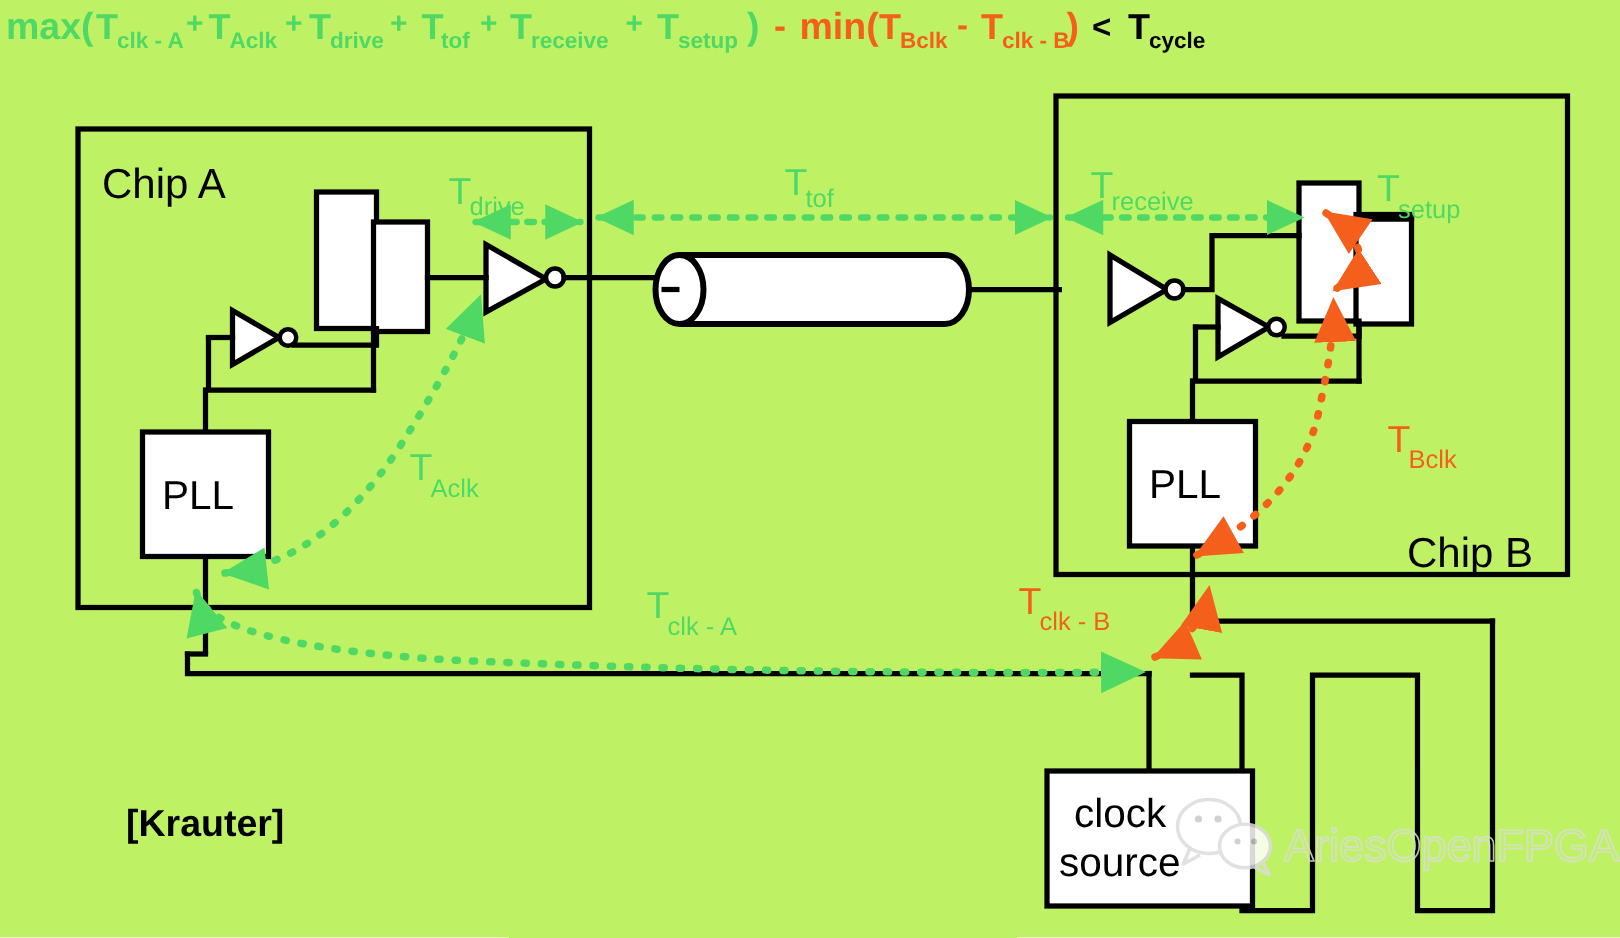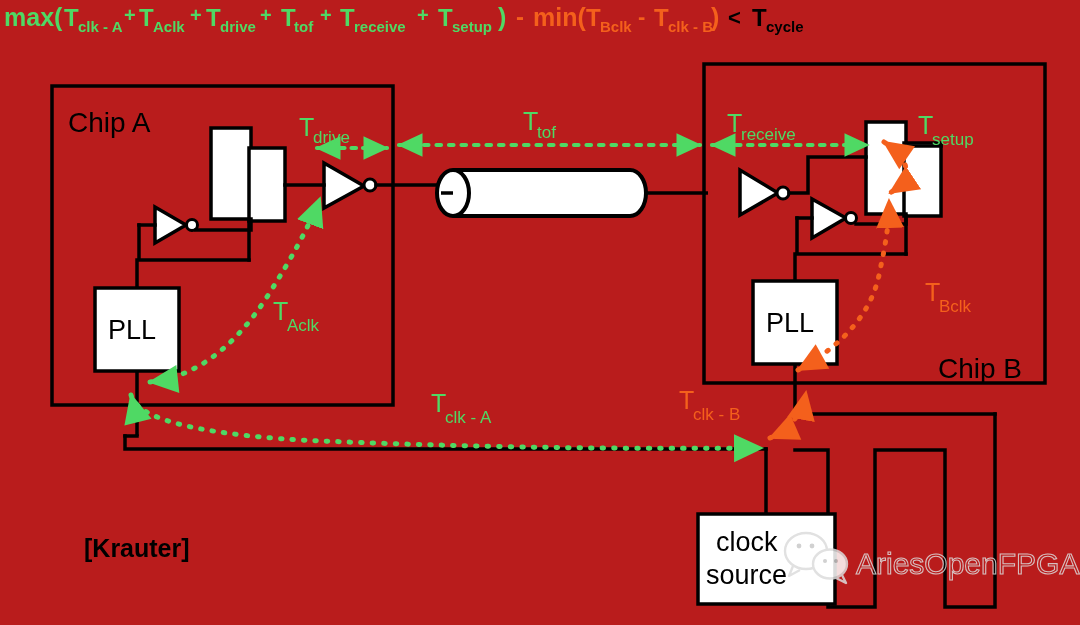--- a/index.html
+++ b/index.html
@@ -8,21 +8,21 @@
     padding: 0;
     background: #ffffff;
   }
   body {
     font-family: "Liberation Sans", sans-serif;
   }
   #canvas {
     position: relative;
     width: 1080px;
     height: 625px;
-    background: #b91c1c;
+    background: #bef264;
     overflow: hidden;
   }
   #canvas svg {
     position: absolute;
     left: 0;
     top: 0;
   }
   .eq-text {
     font-family: "Liberation Sans", sans-serif;
     font-weight: bold;

